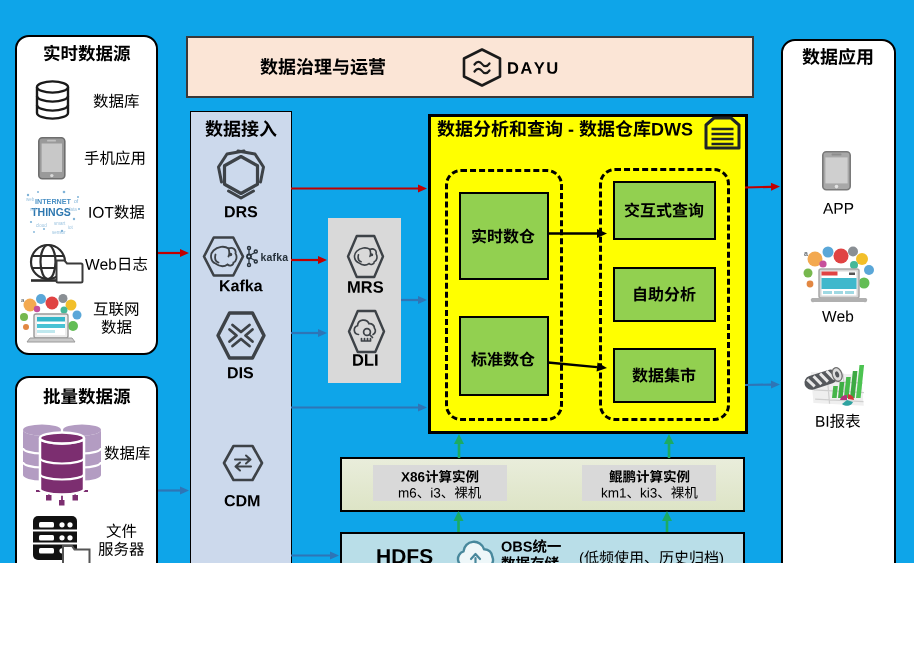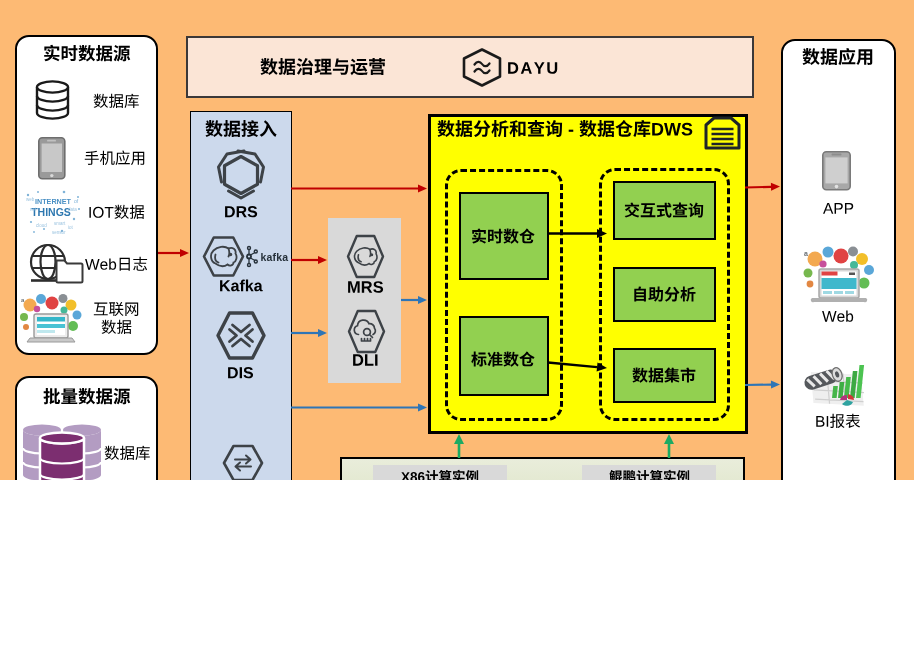--- a/index.html
+++ b/index.html
@@ -1,16 +1,16 @@
 <!DOCTYPE html>
 <html><head><meta charset="utf-8"><title>DWS Architecture</title>
 <style>
 html,body{margin:0;padding:0;background:#fff}
 *{box-sizing:border-box}
-#c{position:relative;width:914px;height:480px;background:#fdba74;font-family:"Liberation Sans",sans-serif;overflow:hidden}
+#c{position:relative;width:914px;height:563px;background:#0ea5e9;font-family:"Liberation Sans",sans-serif;overflow:hidden}
 </style></head>
 <body>
 <div id="c">
 <svg width="0" height="0" style="position:absolute">
       <defs>
         <path id="q0" d="M530 66 586 155Q651 137 717 112Q783 88 840 62Q898 35 939 10L866 -85Q828 -58 774 -31Q720 -4 657 22Q594 47 530 66ZM410 825 531 862Q551 831 570 793Q590 755 599 726L471 685Q464 713 446 752Q428 792 410 825ZM77 756H927V526H801V644H196V526H77ZM483 601H610Q606 495 598 403Q589 311 564 235Q539 159 489 98Q439 36 356 -10Q272 -57 143 -88Q135 -64 115 -34Q95 -4 76 15Q194 41 269 79Q344 117 386 168Q429 219 448 284Q468 348 474 428Q480 507 483 601ZM68 274H938V174H68ZM232 545 302 623Q328 611 356 593Q384 575 410 556Q435 537 451 520L376 434Q362 451 338 471Q314 491 286 511Q258 531 232 545ZM130 395 198 475Q225 463 254 446Q283 430 309 412Q335 393 351 377L279 287Q263 304 238 324Q214 343 186 362Q157 381 130 395Z"></path>
         <path id="q1" d="M122 771H411V96H122V203H299V664H122ZM129 490H330V385H129ZM66 771H178V15H66ZM448 665H971V546H448ZM747 843H869V70Q869 16 856 -12Q842 -39 808 -53Q775 -67 722 -71Q668 -75 593 -74Q589 -49 577 -14Q565 22 551 47Q587 46 620 45Q654 44 680 44Q706 44 717 44Q734 44 740 50Q747 56 747 71ZM459 428 558 480Q582 446 611 406Q640 365 666 326Q691 288 708 260L601 198Q587 227 562 267Q538 307 510 350Q483 392 459 428Z"></path>
         <path id="q2" d="M60 335H444V238H60ZM43 672H534V578H43ZM424 838 525 798Q500 764 477 732Q454 699 434 676L358 710Q369 728 381 750Q393 773 404 796Q416 819 424 838ZM233 851H344V399H233ZM67 797 153 833Q173 804 190 770Q207 735 213 708L123 669Q118 695 102 731Q86 767 67 797ZM236 634 314 587Q290 547 252 507Q213 467 170 432Q126 397 84 373Q74 393 56 419Q39 445 22 461Q63 478 104 506Q144 533 180 566Q215 600 236 634ZM329 609Q343 603 368 589Q392 575 420 558Q449 542 472 528Q496 514 506 506L443 423Q429 437 407 456Q385 474 360 494Q335 514 312 532Q289 550 272 562ZM604 665H959V554H604ZM612 847 722 831Q707 730 684 635Q661 540 628 458Q595 377 551 316Q543 326 527 341Q511 356 494 370Q478 384 465 392Q505 444 534 516Q563 588 582 672Q602 757 612 847ZM789 597 900 588Q879 417 836 287Q792 157 714 63Q635 -31 511 -94Q506 -82 495 -64Q484 -45 472 -26Q459 -8 449 3Q562 54 631 136Q700 217 738 332Q775 446 789 597ZM671 575Q692 451 731 341Q770 231 832 146Q894 62 982 13Q963 -2 940 -30Q917 -58 904 -81Q809 -20 744 74Q679 168 638 290Q597 413 572 557ZM80 147 150 216Q205 195 264 166Q322 137 375 107Q428 77 466 51L395 -27Q359 1 306 33Q253 65 194 95Q135 125 80 147ZM407 335H427L445 339L510 315Q479 202 417 122Q355 43 270 -8Q184 -59 80 -87Q72 -67 56 -40Q41 -12 26 3Q119 24 196 65Q274 106 328 170Q383 234 407 320ZM80 147Q103 180 128 222Q152 263 174 308Q196 353 211 393L317 374Q299 330 276 284Q254 238 230 196Q207 155 186 123Z"></path>
         <path id="q3" d="M437 810H933V519H440V621H820V707H437ZM382 810H498V503Q498 438 494 360Q489 283 476 202Q463 120 438 44Q412 -31 371 -92Q361 -81 343 -68Q325 -54 306 -41Q287 -28 274 -22Q311 34 333 100Q355 167 365 238Q375 308 378 376Q382 445 382 503ZM438 430H961V329H438ZM534 35H881V-60H534ZM646 528H758V189H646ZM485 233H938V-88H830V135H588V-89H485ZM21 342Q82 356 168 378Q253 400 340 424L355 316Q276 293 196 270Q115 246 48 227ZM37 660H353V550H37ZM142 849H252V50Q252 9 244 -15Q235 -39 212 -53Q190 -67 156 -72Q122 -76 73 -76Q71 -54 62 -22Q53 11 42 34Q70 33 94 33Q117 33 126 34Q135 34 138 38Q142 41 142 51Z"></path>
         <path id="q4" d="M366 797H959V690H366ZM330 797H447V520Q447 454 442 374Q437 294 423 211Q409 128 382 50Q354 -28 309 -90Q299 -80 280 -68Q262 -55 242 -44Q223 -32 208 -26Q250 32 275 102Q300 171 312 244Q323 318 326 388Q330 459 330 520ZM588 383V327H819V383ZM588 518V464H819V518ZM482 604H930V241H482ZM499 202 605 171Q590 136 570 98Q550 59 529 24Q508 -10 489 -36Q479 -27 462 -16Q444 -5 426 5Q409 15 395 22Q424 58 452 106Q481 155 499 202ZM783 173 887 213Q904 183 922 148Q941 113 958 80Q974 46 984 21L873 -27Q865 -1 850 34Q834 68 816 104Q799 141 783 173ZM642 694 777 670Q758 635 738 604Q718 572 702 549L606 575Q616 602 626 635Q637 668 642 694ZM641 277H755V24Q755 -14 746 -37Q738 -60 712 -72Q686 -84 650 -87Q615 -90 568 -89Q565 -66 556 -37Q547 -8 538 14Q564 13 590 13Q617 13 625 13Q641 13 641 27ZM75 756 145 842Q170 828 202 810Q233 793 263 776Q293 758 312 744L239 649Q222 663 193 682Q164 701 132 721Q101 741 75 756ZM28 486 96 572Q122 559 153 542Q184 526 214 510Q243 493 263 480L191 383Q173 398 144 416Q116 434 85 452Q54 471 28 486ZM40 -12Q61 27 86 80Q110 133 135 193Q160 253 181 311L279 246Q260 192 238 136Q217 81 194 27Q172 -27 150 -77Z"></path>

